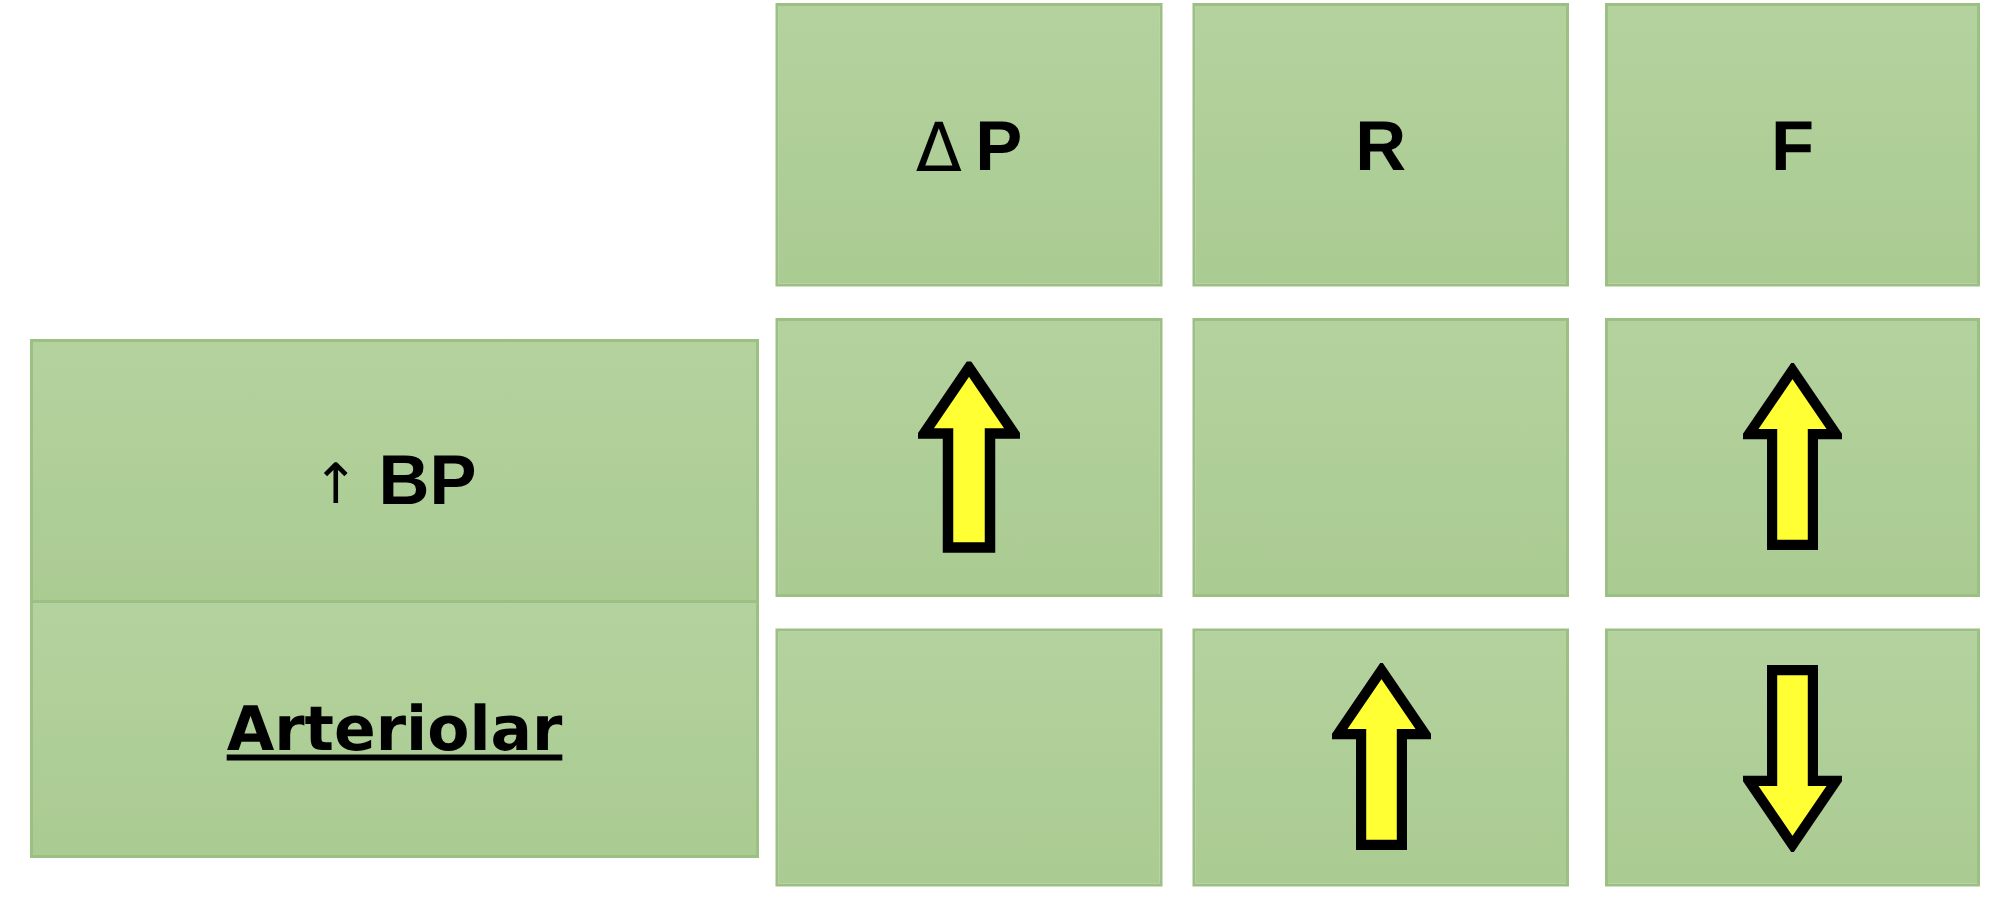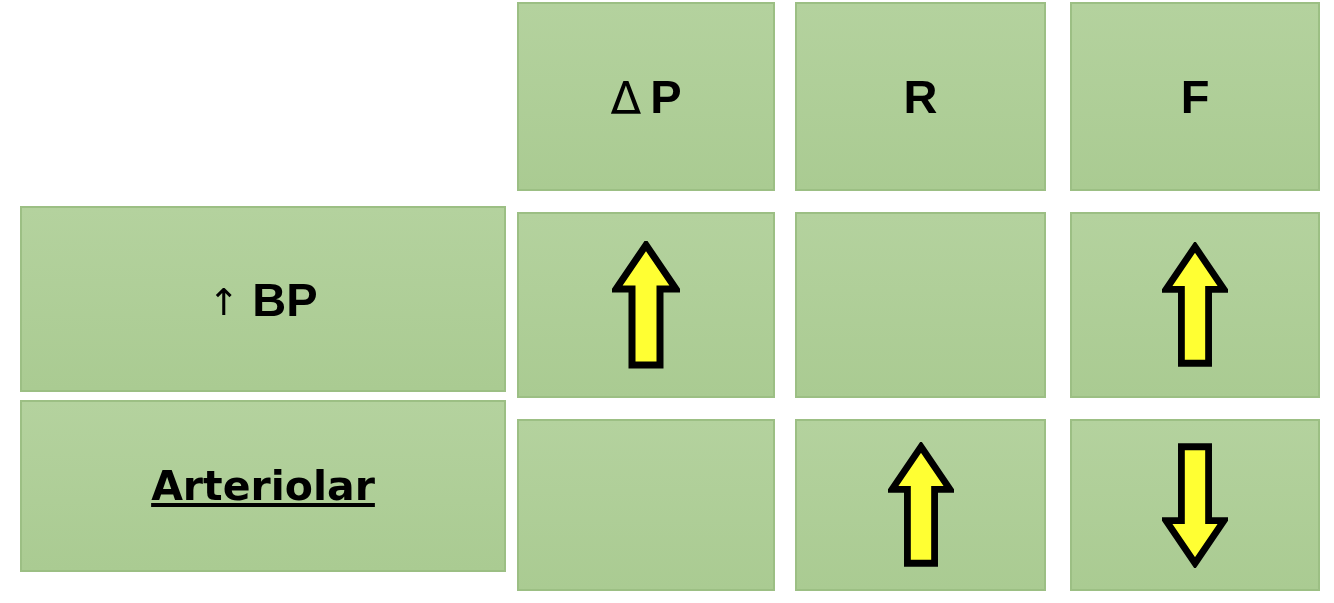--- a/index.html
+++ b/index.html
@@ -99,21 +99,21 @@
   </div>
 
   <div class="cell" style="left:795px; top:2px; width:251px; height:189px;">
     <span class="head-text">R</span>
   </div>
 
   <div class="cell" style="left:1070px; top:2px; width:250px; height:189px;">
     <span class="head-text">F</span>
   </div>
 
-  <div class="cell" style="left:20px; top:206px; width:486px; height:186px;">
+  <div class="cell" style="left:20px; top:226px; width:486px; height:186px;">
     <span class="bp-text"><span class="uparrow-glyph">↑</span><span>BP</span></span>
   </div>
 
   <div class="cell" style="left:517px; top:212px; width:258px; height:186px;">
     <svg class="arrow-svg" width="68" height="128" viewBox="0 0 68 128">
       <path d="M34 4 L64 48 L48 48 L48 124 L20 124 L20 48 L4 48 Z" fill="#ffff33" stroke="#000000" stroke-width="7" stroke-linejoin="miter"></path>
     </svg>
   </div>
 
   <div class="cell" style="left:795px; top:212px; width:251px; height:186px;"></div>

